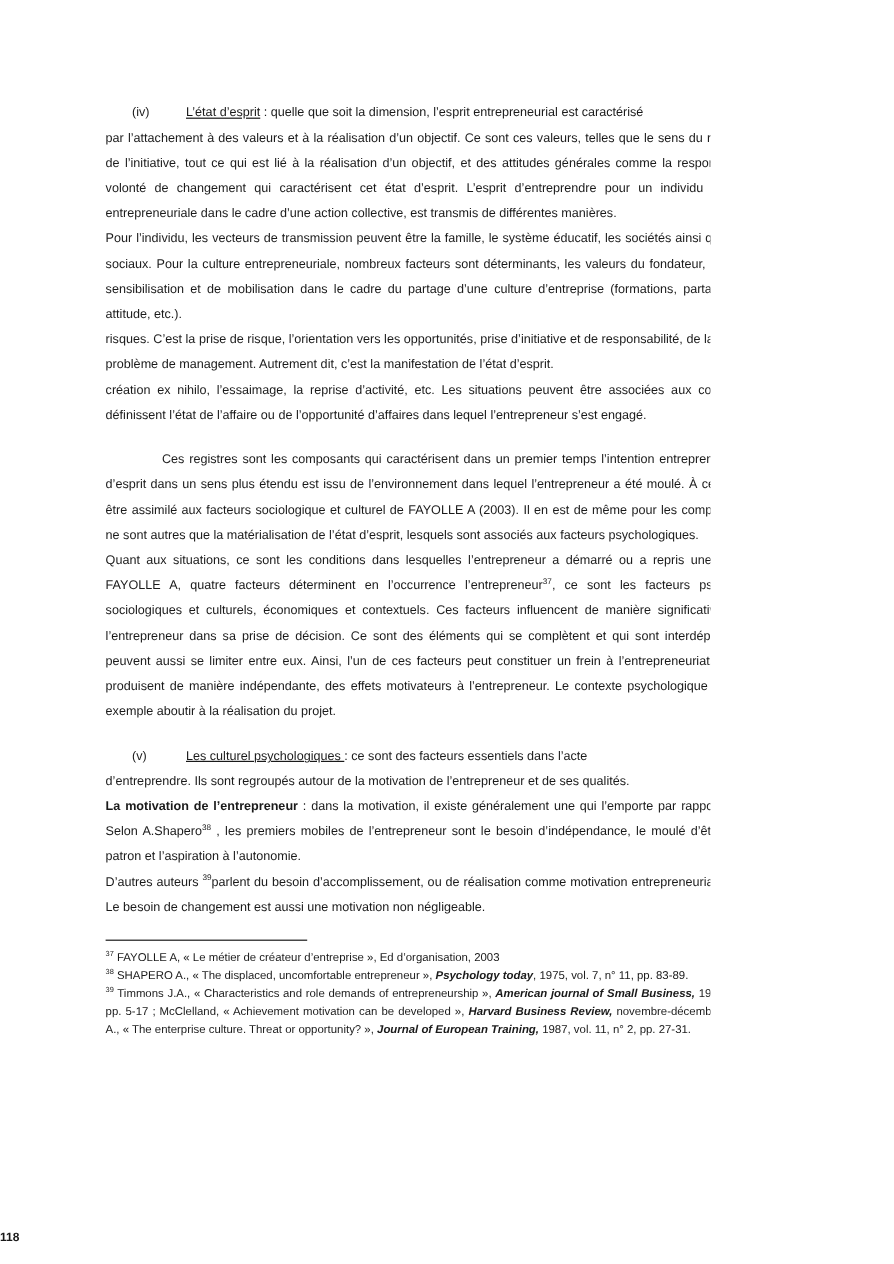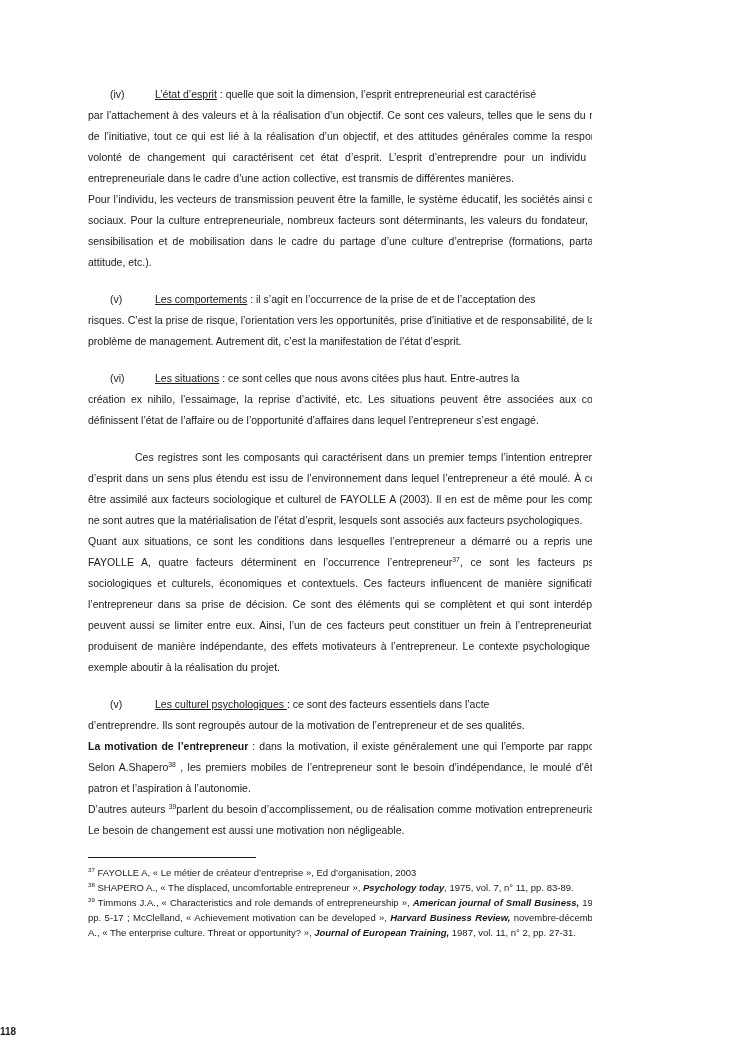--- a/index.html
+++ b/index.html
@@ -65,23 +65,21 @@
 </style>
 </head>
 <body>
 
 <div class="page">
   <div class="main">
     <div class="content" id="content">
         <p class="item"><span class="marker">(iv)</span><span class="u">L’état d’esprit</span><span> : quelle que soit la dimension, l’esprit entrepreneurial est caractérisé</span></p>
         <p class="body"><span>par l’attachement à des valeurs et à la réalisation d’un objectif. Ce sont ces valeurs, telles que le sens du risque, le sens de l’initiative, tout ce qui est lié à la réalisation d’un objectif, et des attitudes générales comme la responsabilité ou la volonté de changement qui caractérisent cet état d’esprit. L’esprit d’entreprendre pour un individu ou la culture entrepreneuriale dans le cadre d’une action collective, est transmis de différentes manières.</span></p>
         <p class="body"><span>Pour l’individu, les vecteurs de transmission peuvent être la famille, le système éducatif, les sociétés ainsi que les milieux sociaux. Pour la culture entrepreneuriale, nombreux facteurs sont déterminants, les valeurs du fondateur, les actions de sensibilisation et de mobilisation dans le cadre du partage d’une culture d’entreprise (formations, partage de valeur, attitude, etc.).</span></p>
-        <p class="item gap"><span class="marker">(v)</span><span class="u">Les comportements</span><span> : il s’agit en l’occurrence de la prise de et de l’acceptation des</span></p>
         <p class="body"><span>risques. C’est la prise de risque, l’orientation vers les opportunités, prise d’initiative et de responsabilité, de la résolution de problème de management. Autrement dit, c’est la manifestation de l’état d’esprit.</span></p>
-        <p class="item gap"><span class="marker">(vi)</span><span class="u">Les situations</span><span> : ce sont celles que nous avons citées plus haut. Entre-autres la</span></p>
         <p class="body"><span>création ex nihilo, l’essaimage, la reprise d’activité, etc. Les situations peuvent être associées aux contextes. Elles définissent l’état de l’affaire ou de l’opportunité d’affaires dans lequel l’entrepreneur s’est engagé.</span></p>
         <p class="body-indent gap"><span>Ces registres sont  les composants qui caractérisent dans un premier temps l’intention entrepreneuriale. L’état d’esprit dans un sens plus étendu est issu de l’environnement dans lequel l’entrepreneur a été moulé. À cet effet, il peut être assimilé aux facteurs sociologique et culturel de FAYOLLE A (2003). Il en est de même pour les comportements qui ne sont autres que la matérialisation de l’état d’esprit, lesquels sont associés aux facteurs psychologiques.</span></p>
         <p class="body"><span>Quant aux situations, ce sont les conditions dans lesquelles l’entrepreneur a démarré ou a repris une affaire. Pour  FAYOLLE A, quatre facteurs déterminent en l’occurrence l’entrepreneur</span><sup>37</sup><span>, ce sont les facteurs psychologiques, sociologiques et culturels, économiques et contextuels. Ces facteurs influencent de manière significative l’action de l’entrepreneur dans sa prise de décision. Ce sont des éléments qui se complètent et qui sont interdépendants et ils peuvent aussi se limiter entre eux. Ainsi, l’un de ces facteurs peut constituer un frein à l’entrepreneuriat. Toutefois, ils produisent de manière indépendante, des effets motivateurs à l’entrepreneur. Le contexte psychologique seul peut par exemple aboutir à la réalisation du projet.</span></p>
         <p class="item gap"><span class="marker">(v)</span><span class="u">Les culturel psychologiques </span><span>: ce sont des facteurs essentiels dans l’acte</span></p>
         <p class="body"><span>d’entreprendre. Ils sont regroupés autour de la motivation de l’entrepreneur et de ses qualités.</span></p>
         <p class="body"><span class="b">La motivation de l’entrepreneur</span><span> : dans la motivation, il existe généralement une qui l’emporte par rapport aux autres. Selon A.Shapero</span><sup>38</sup><span> , les premiers mobiles de l’entrepreneur sont le besoin d’indépendance, le moulé d’être son propre patron et l’aspiration à l’autonomie.</span></p>
         <p class="body"><span>D’autres auteurs </span><sup>39</sup><span>parlent du besoin d’accomplissement, ou de réalisation comme motivation entrepreneuriale dominante. Le besoin de changement est aussi une motivation non négligeable.</span></p>
       </div>
     <div class="footnotes">
       <div class="fn-rule"></div>

